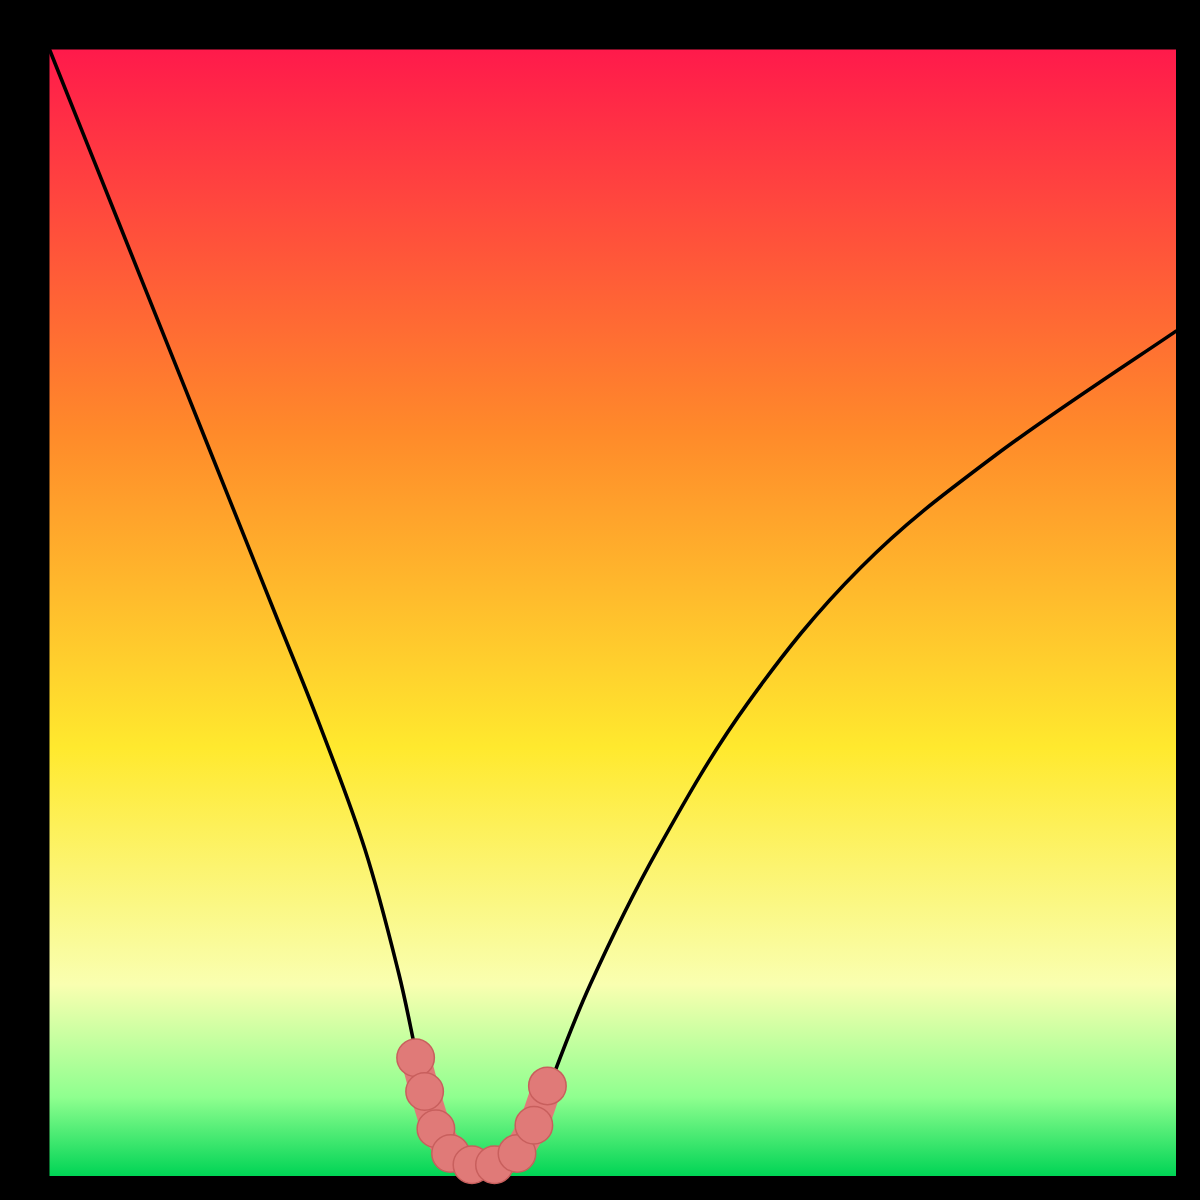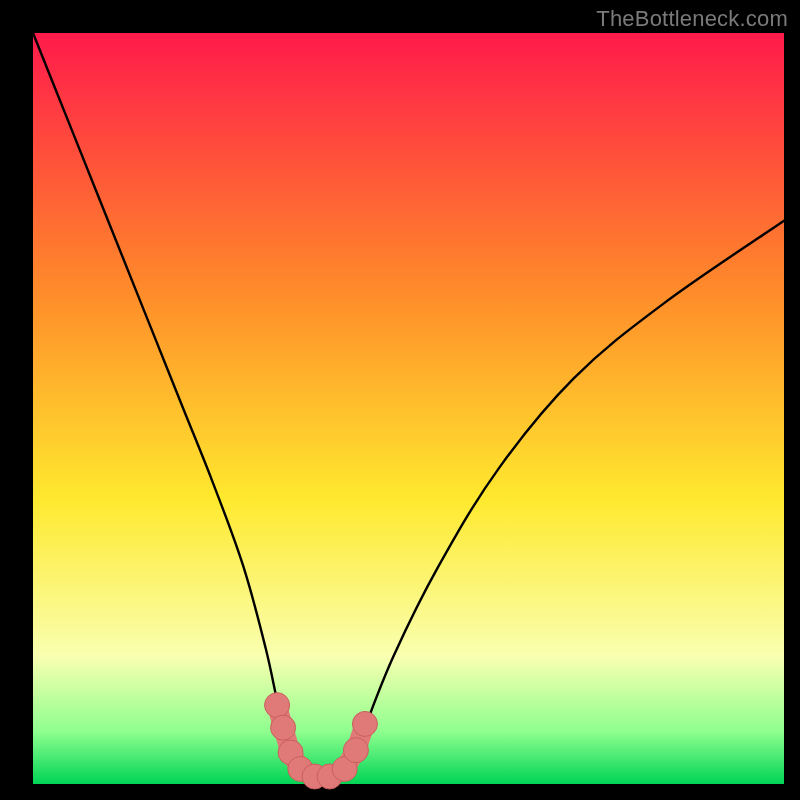--- a/index.html
+++ b/index.html
@@ -30,21 +30,20 @@
   svg {
     position: absolute;
     left: 0;
     top: 0;
   }
 </style>
 </head>
 <body>
 <div class="frame">
 
-<div class="watermark">TheBottleneck.com</div>
 
 <svg id="chart-svg" width="800" height="800" viewBox="0 0 800 800">
   <defs>
     <linearGradient id="bg-grad" x1="0" y1="0" x2="0" y2="1">
       <stop id="g0" offset="0%" stop-color="#ff1a4b"></stop>
       <stop id="g1" offset="34%" stop-color="#ff8a2a"></stop>
       <stop id="g2" offset="62%" stop-color="#ffe92e"></stop>
       <stop id="g3" offset="83%" stop-color="#f9ffb0"></stop>
       <stop id="g4" offset="93%" stop-color="#8fff8f"></stop>
       <stop id="g5" offset="100%" stop-color="#00d455"></stop>

